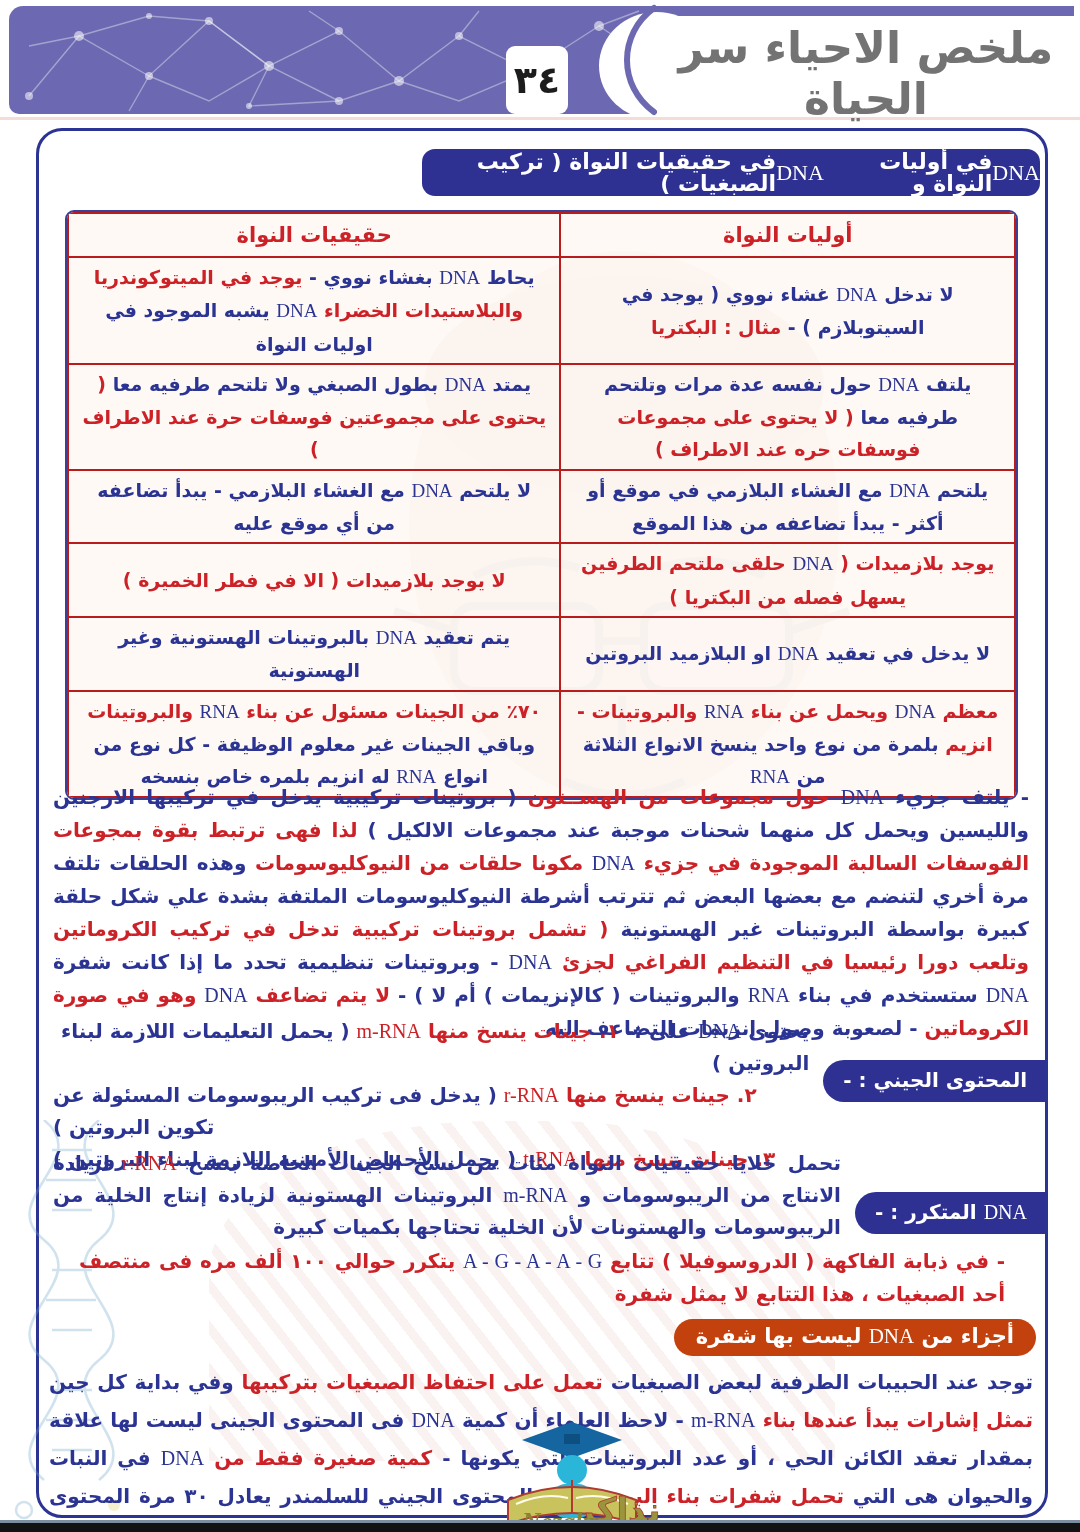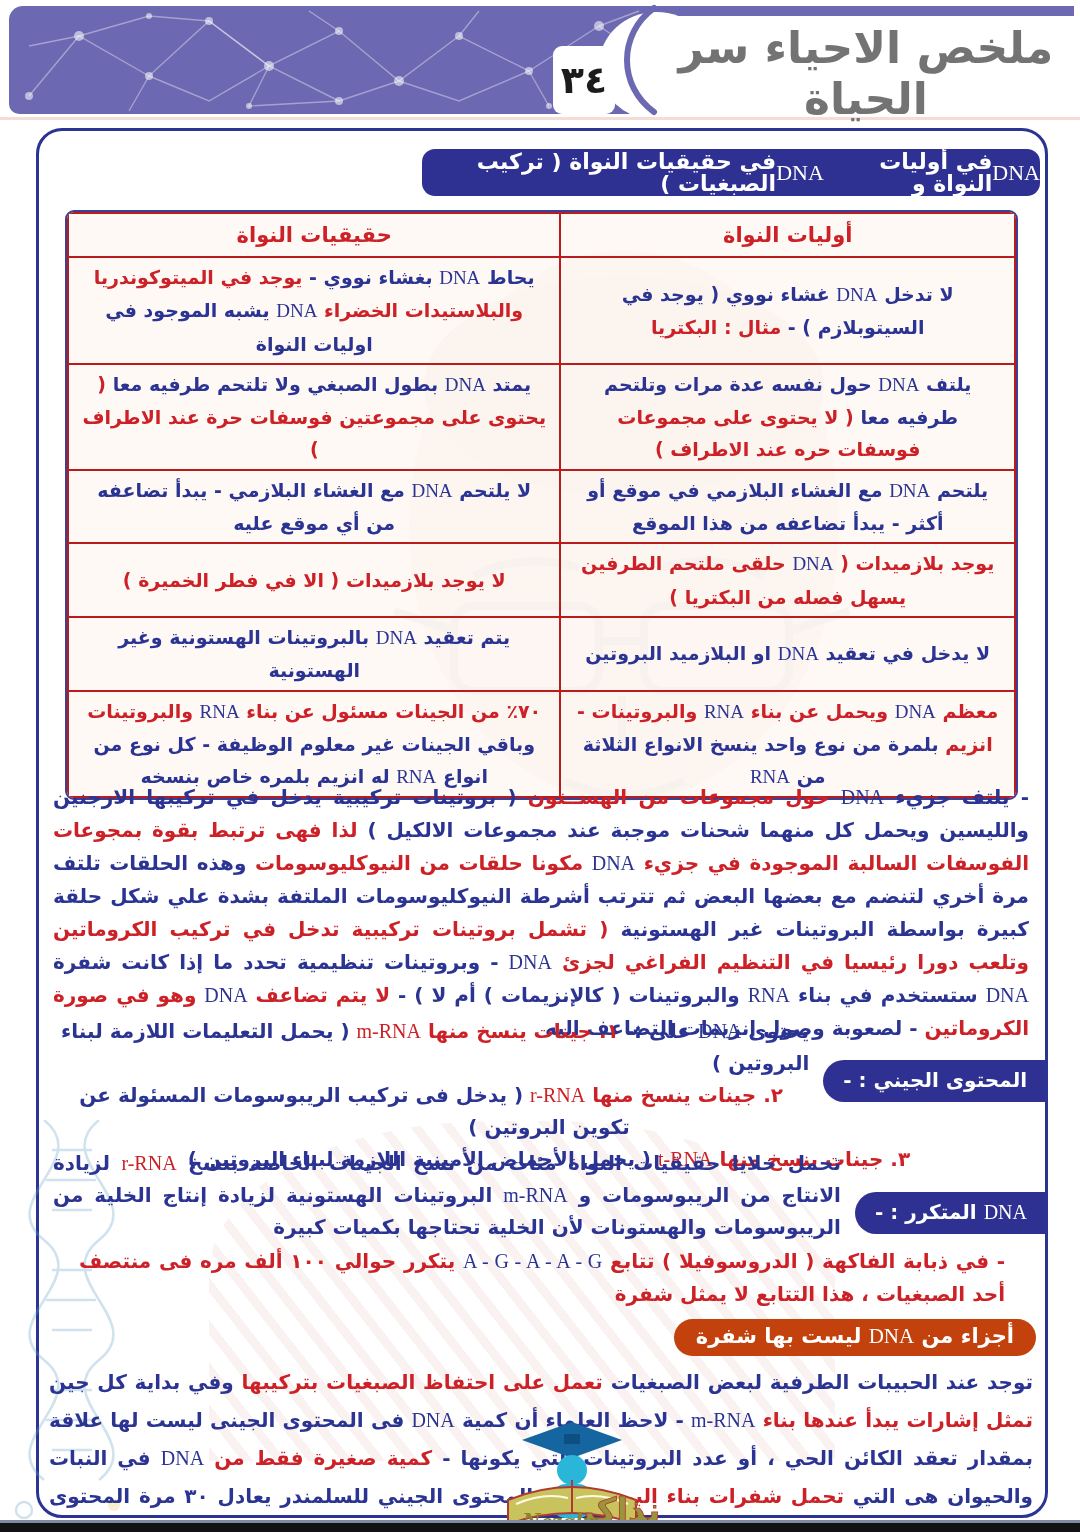--- a/index.html
+++ b/index.html
@@ -23,21 +23,21 @@
   }
   .crescent{position:absolute;right:408px;top:4px;width:70px;height:112px;z-index:3;}
   .page-title{
     position:absolute;right:14px;top:22px;width:400px;z-index:4;
     color:#737373;font-size:44px;font-weight:bold;text-align:center;
     direction:rtl;letter-spacing:-1px;
   }
   .page-tab{
     position:absolute;left:506px;top:46px;width:62px;height:68px;z-index:4;
     background:#fff;border-radius:9px;display:flex;align-items:center;justify-content:center;
-    color:#1c1c1c;font-size:38px;font-weight:bold;margin-left:47px;
+    color:#1c1c1c;font-size:38px;font-weight:bold;
   }
   .header-hairline{position:absolute;left:0;top:117px;width:100%;height:3px;background:#f3ddd6;}
 
   
   .frame{
     position:absolute;left:36px;top:128px;width:1006px;height:1384px;
     border:3px solid #2b3492;border-radius:26px;background:transparent;overflow:hidden;
   }
   .wm{position:absolute;z-index:0;pointer-events:none;}
   .frame > .fg{z-index:1;}
@@ -79,21 +79,21 @@
     text-align:justify;
   }
   .para1{right:16px;left:14px;top:650px;line-height:1.65;}
   .labeled{position:absolute;z-index:1;direction:rtl;font-weight:bold;font-size:20px;line-height:1.6;}
   .genetic{right:0;left:14px;top:884px;}
   .repeated{right:0;left:14px;top:1016px;text-align:justify;}
   .label-pill{
     float:right;background:#2e3192;color:#fff;border-radius:21px 0 0 21px;
     padding:4px 18px 6px 20px;margin-left:14px;font-size:20px;white-space:nowrap;margin-top:45px;
   }
-  .centered{text-align:center;}
+  .centered{text-align:left;}
   .drosophila{right:40px;left:40px;top:1114px;line-height:1.65;}
   .noncode-pill{
     position:absolute;right:9px;top:1188px;z-index:1;direction:rtl;
     background:#c2410c;border-radius:20px;padding:5px 22px 7px;
     font-size:21px;font-weight:bold;white-space:nowrap;
   }
   .final-para{right:12px;left:10px;top:1232px;line-height:1.9;}
 
   
   .shirt{

